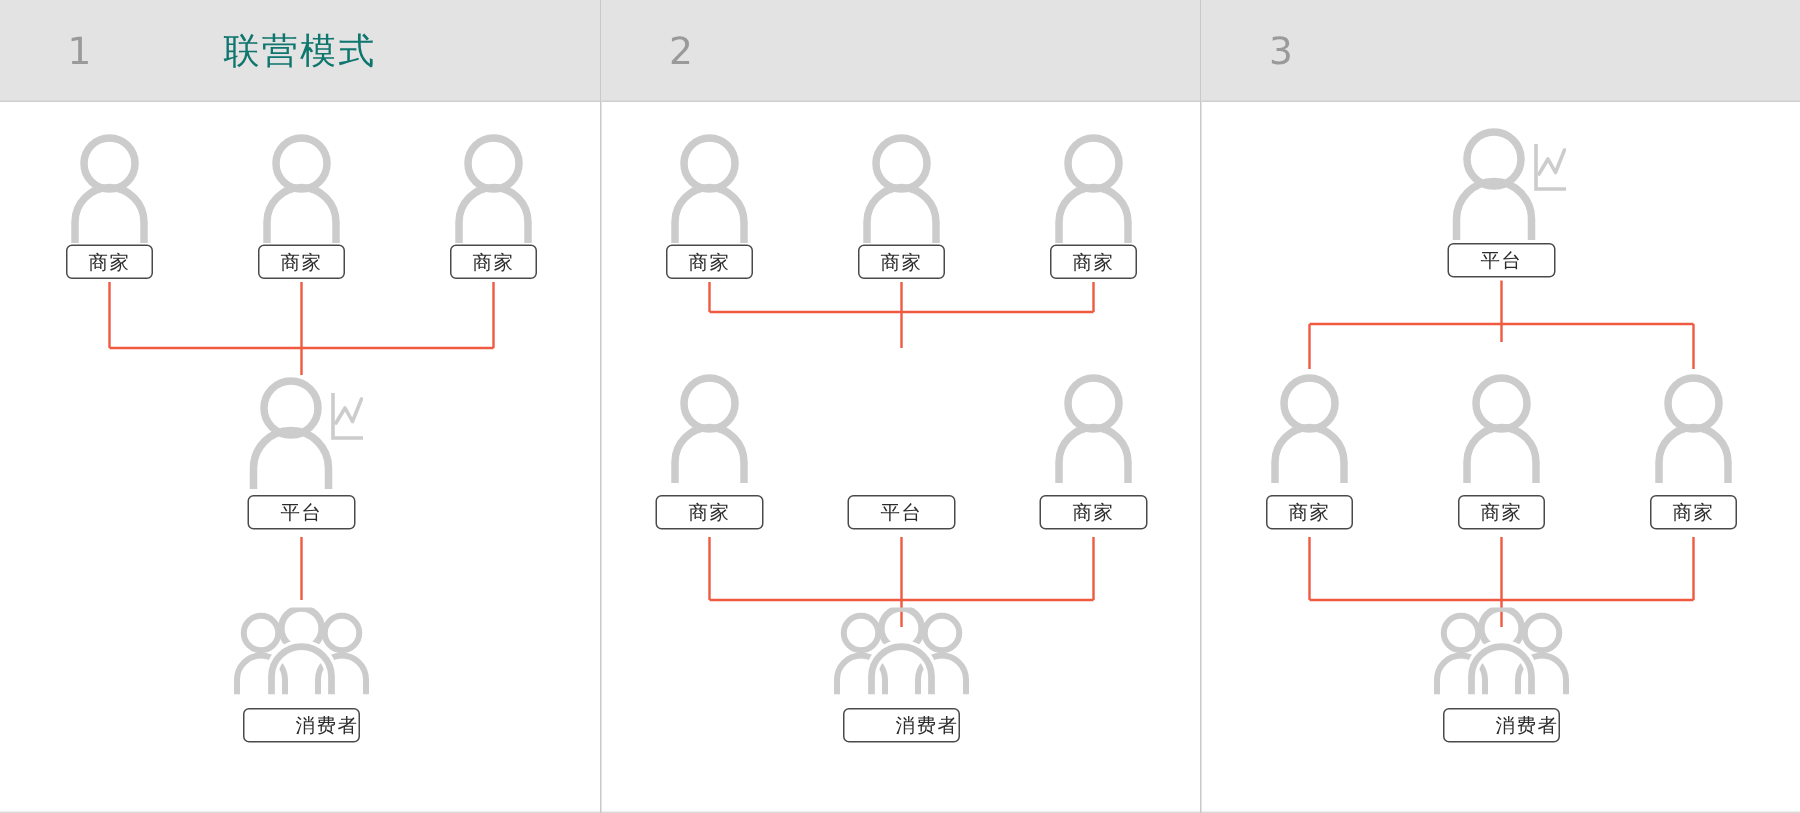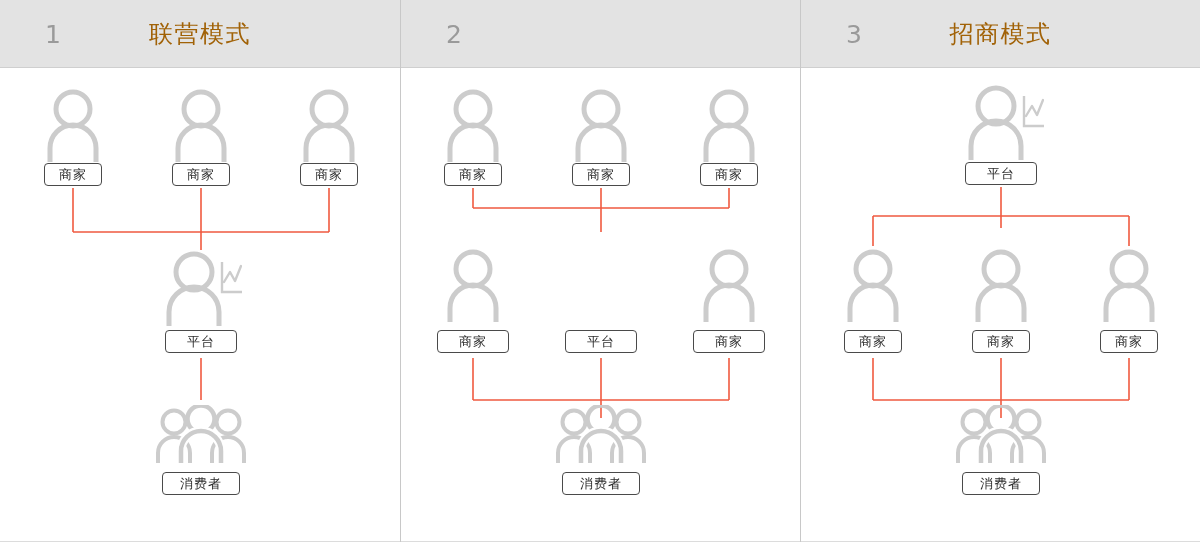--- a/index.html
+++ b/index.html
@@ -45,21 +45,21 @@
     transform:translateY(-50%);
     font-size:25px;
     color:#9a9a9a;
     font-weight:400;
     letter-spacing:0;
   }
   .hdr-title{
     width:100%;
     text-align:center;
     font-size:24px;
-    color:#a16207;
+    color:#0f766e;
     letter-spacing:1.5px;
     box-sizing:border-box;
   }
 
   
   .canvas{
     position:relative;
     width:400px;
     height:342px;
     font-family:Liberation Serif, serif;
@@ -95,21 +95,21 @@
     height:23px;
     line-height:21px;
     text-align:center;
     font-size:13px;
     color:#2b2b2b;
     letter-spacing:1px;
     white-space:nowrap;
   }
   .nodebox.w58{width:58px;}
   .nodebox.w72{width:72px;}
-  .nodebox.w78{width:78px;}
+  .nodebox.w78{width:78px;text-align:right;}
 
   
   .conn{position:absolute;}
   .conn svg{display:block;overflow:visible;}
 </style>
 </head>
 <body>
 
 <div class="board">
  <div class="panels">
@@ -250,21 +250,20 @@
           <path d="M26 58 V46 A20 20 0 0 1 66 46 V58" fill="none" stroke="#cccccc" stroke-width="4.5"></path>
         </svg>
       </div>
       <div class="nodebox w78" style="left:161px;top:404px;">消费者</div>
     </div>
   </div>
 
   <div class="panel">
     <div class="hdr">
       <span class="hdr-num">3</span>
-      <span class="hdr-title">招商模式</span>
     </div>
     <div class="canvas">
 
       <div class="person-badge" style="left:161px;top:14px;">
         <svg viewBox="0 0 82 78">
           <circle cx="34" cy="24" r="18" fill="none" stroke="#cccccc" stroke-width="5"></circle>
           <path d="M9 78 V64 A25 25 0 0 1 59 64 V78" fill="none" stroke="#cccccc" stroke-width="5"></path>
           <path d="M62 14 V44 H82" fill="none" stroke="#cccccc" stroke-width="2.4"></path>
           <path d="M64 34 L70 24 L75 33 L81 18" fill="none" stroke="#cccccc" stroke-width="2.4" stroke-linejoin="round" stroke-linecap="round"></path>
         </svg>

